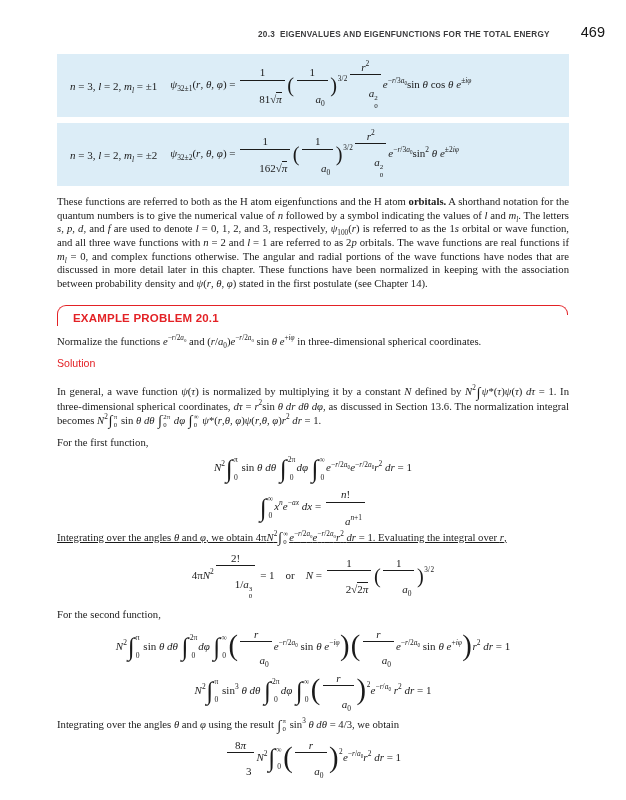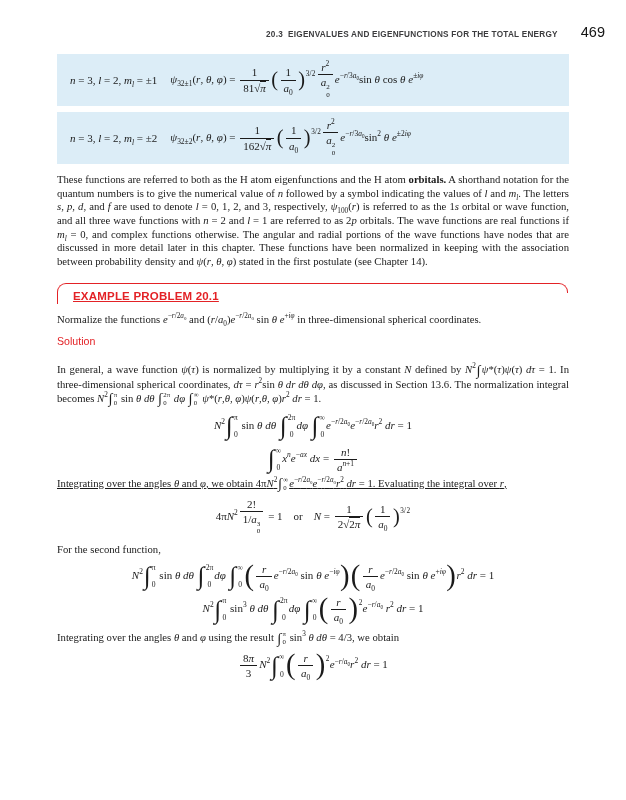--- a/index.html
+++ b/index.html
@@ -9,38 +9,38 @@
   }
   *{box-sizing:border-box;}
   html,body{margin:0;padding:0;}
   body{
     width:626px;height:800px;background:#ffffff;color:var(--ink);
     font-family:"Liberation Serif", serif;
   }
   .page{position:relative;width:626px;height:800px;overflow:hidden;background:#fff;}
 
   
-  .rh{position:absolute;top:24px;left:0;right:21px;display:flex;justify-content:flex-end;align-items:baseline;gap:23px;font-family:"Liberation Sans",sans-serif;}
+  .rh{position:absolute;top:24px;left:0;right:21px;display:flex;justify-content:flex-end;align-items:baseline;gap:31px;font-family:"Liberation Sans",sans-serif;}
   .rh-title{font-size:8.2px;letter-spacing:.25px;color:#3c3c3e;font-weight:600;}
   .rh-page{font-size:14.5px;font-weight:normal;color:#141414;}
 
   
   .content{position:absolute;left:57px;top:54px;width:512px;}
 
   
   .eqbox{background:var(--blue);min-height:47px;display:flex;align-items:center;gap:13px;padding:7px 8px 7px 13px;margin-bottom:6px;font-size:11px;white-space:nowrap;}
   .eqbox .cond{white-space:nowrap;}
   .eqbox .eq{white-space:nowrap;}
 
   
   i{font-style:italic;}
   sup,sub{font-size:68%;line-height:0;}
   .fr{display:inline-block;vertical-align:middle;text-align:center;line-height:1.1;margin:0 2px;}
   .fr .nu{display:block;border-bottom:1px solid #1b1b1b;padding:0 3px 1px;}
-  .fr .de{display:block;padding:1px 3px 0;}
+  .fr .de{display:block;padding:12px 3px 0;margin-left:16px;}
   .rt{white-space:nowrap;}
   .rt .rad{border-top:1px solid #1b1b1b;padding-top:0;}
   .stk{display:inline-flex;flex-direction:column;font-size:64%;line-height:1.05;vertical-align:-0.45em;text-align:left;}
   .stk span{display:block;}
   .bp{display:inline-block;vertical-align:middle;font-size:185%;font-weight:300;line-height:.85;margin:0 .5px;}
   .bp2{display:inline-block;vertical-align:middle;font-size:260%;font-weight:300;line-height:.8;margin:0 .5px;}
   .hisup{font-size:66%;vertical-align:.95em;letter-spacing:.3px;}
   .bi{display:inline-flex;align-items:center;vertical-align:middle;margin:0 1px;}
   .bi .sym{font-size:25px;line-height:.95;font-weight:400;}
   .bi .lims{display:inline-flex;flex-direction:column;justify-content:space-between;height:27px;font-size:7.6px;line-height:1;padding:1px 0;margin-left:1px;}
@@ -49,21 +49,21 @@
   .ii .lims{display:inline-flex;flex-direction:column;justify-content:space-between;height:15px;font-size:6.8px;line-height:1;margin-left:1px;}
 
   
   .para{font-size:10.7px;line-height:1.275;text-align:justify;margin:9px 0 0;}
 
   
   .example{margin-top:13px;}
   .ex-head{position:relative;height:25px;}
   .ex-head .bracket-left{position:absolute;left:0;top:1px;width:62%;height:21px;border-top:1.6px solid var(--red);border-left:1.6px solid var(--red);border-radius:9px 0 0 0;}
   .ex-head .bracket-right{position:absolute;right:1px;top:1px;width:38%;height:10px;border-top:1.6px solid var(--red);border-right:1.6px solid var(--red);border-radius:0 9px 0 0;}
-  .ex-title{position:absolute;left:16px;top:8px;font-family:"Liberation Sans",sans-serif;font-weight:bold;font-size:11.5px;color:var(--red);letter-spacing:.2px;text-decoration:underline;}
+  .ex-title{position:absolute;left:16px;top:8px;font-family:"Liberation Sans",sans-serif;font-weight:bold;font-size:11.5px;color:var(--red);letter-spacing:.2px;}
   .ex-problem{font-size:10.7px;line-height:1.3;text-align:justify;margin:6px 0 0;}
   .sol{font-family:"Liberation Sans",sans-serif;font-weight:normal;font-size:10.6px;color:var(--red);margin:9px 0 3px;}
   .lead{font-size:10.7px;line-height:1.3;margin:7px 0 0;}
   .deq{font-size:11px;text-align:center;margin:6px 0 4px;}
 </style>
 </head>
 <body>
 
 <div class="page">
 
@@ -118,20 +118,21 @@
               <span>0</span>
             </span>
           </span> <i>dφ</i> <span class="ii">
             <span class="sym">∫</span>
             <span class="lims">
               <span>∞</span>
               <span>0</span>
             </span>
           </span> <i>ψ</i>*(<i>r</i>,<i>θ</i>, <i>φ</i>)<i>ψ</i>(<i>r</i>,<i>θ</i>, <i>φ</i>)<i>r</i><sup>2</sup> <i>dr</i> = 1.</p>
 
+      <p class="lead">For the first function,</p>
       <div class="deq"><i>N</i><sup>2</sup><span class="bi">
             <span class="sym">∫</span>
             <span class="lims">
               <span>π</span>
               <span>0</span>
             </span>
           </span> sin <i>θ</i> <i>dθ</i> <span class="bi">
             <span class="sym">∫</span>
             <span class="lims">
               <span>2π</span>

